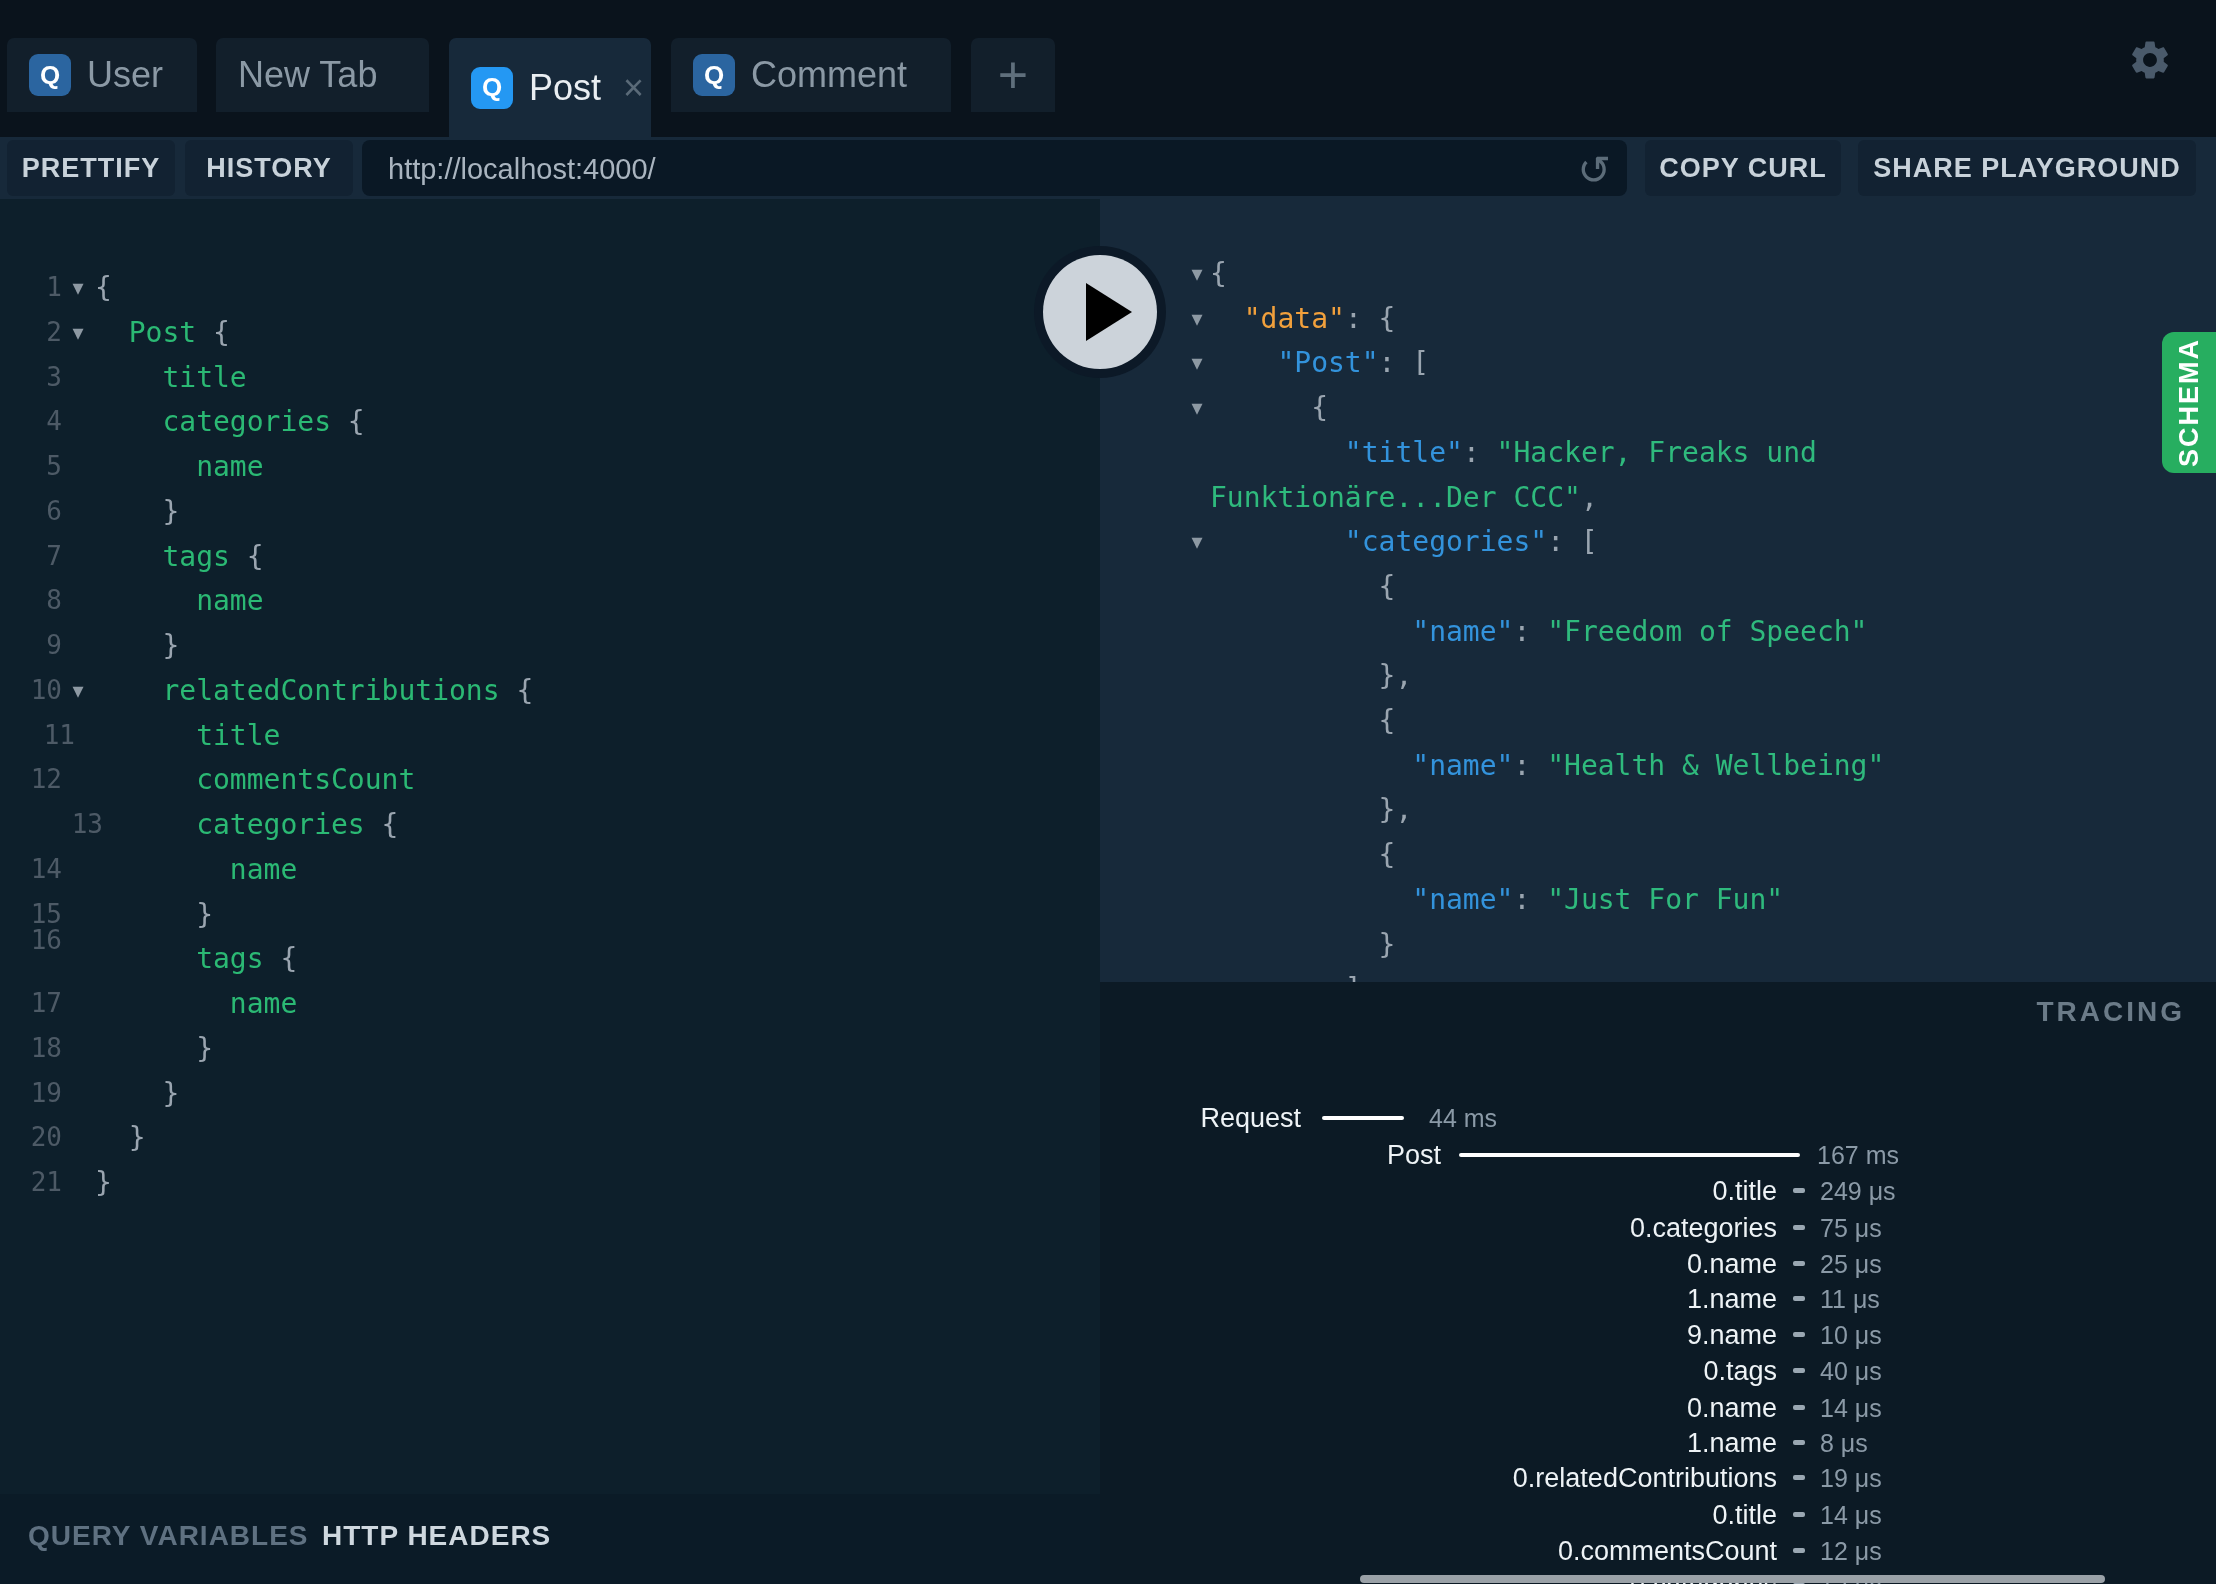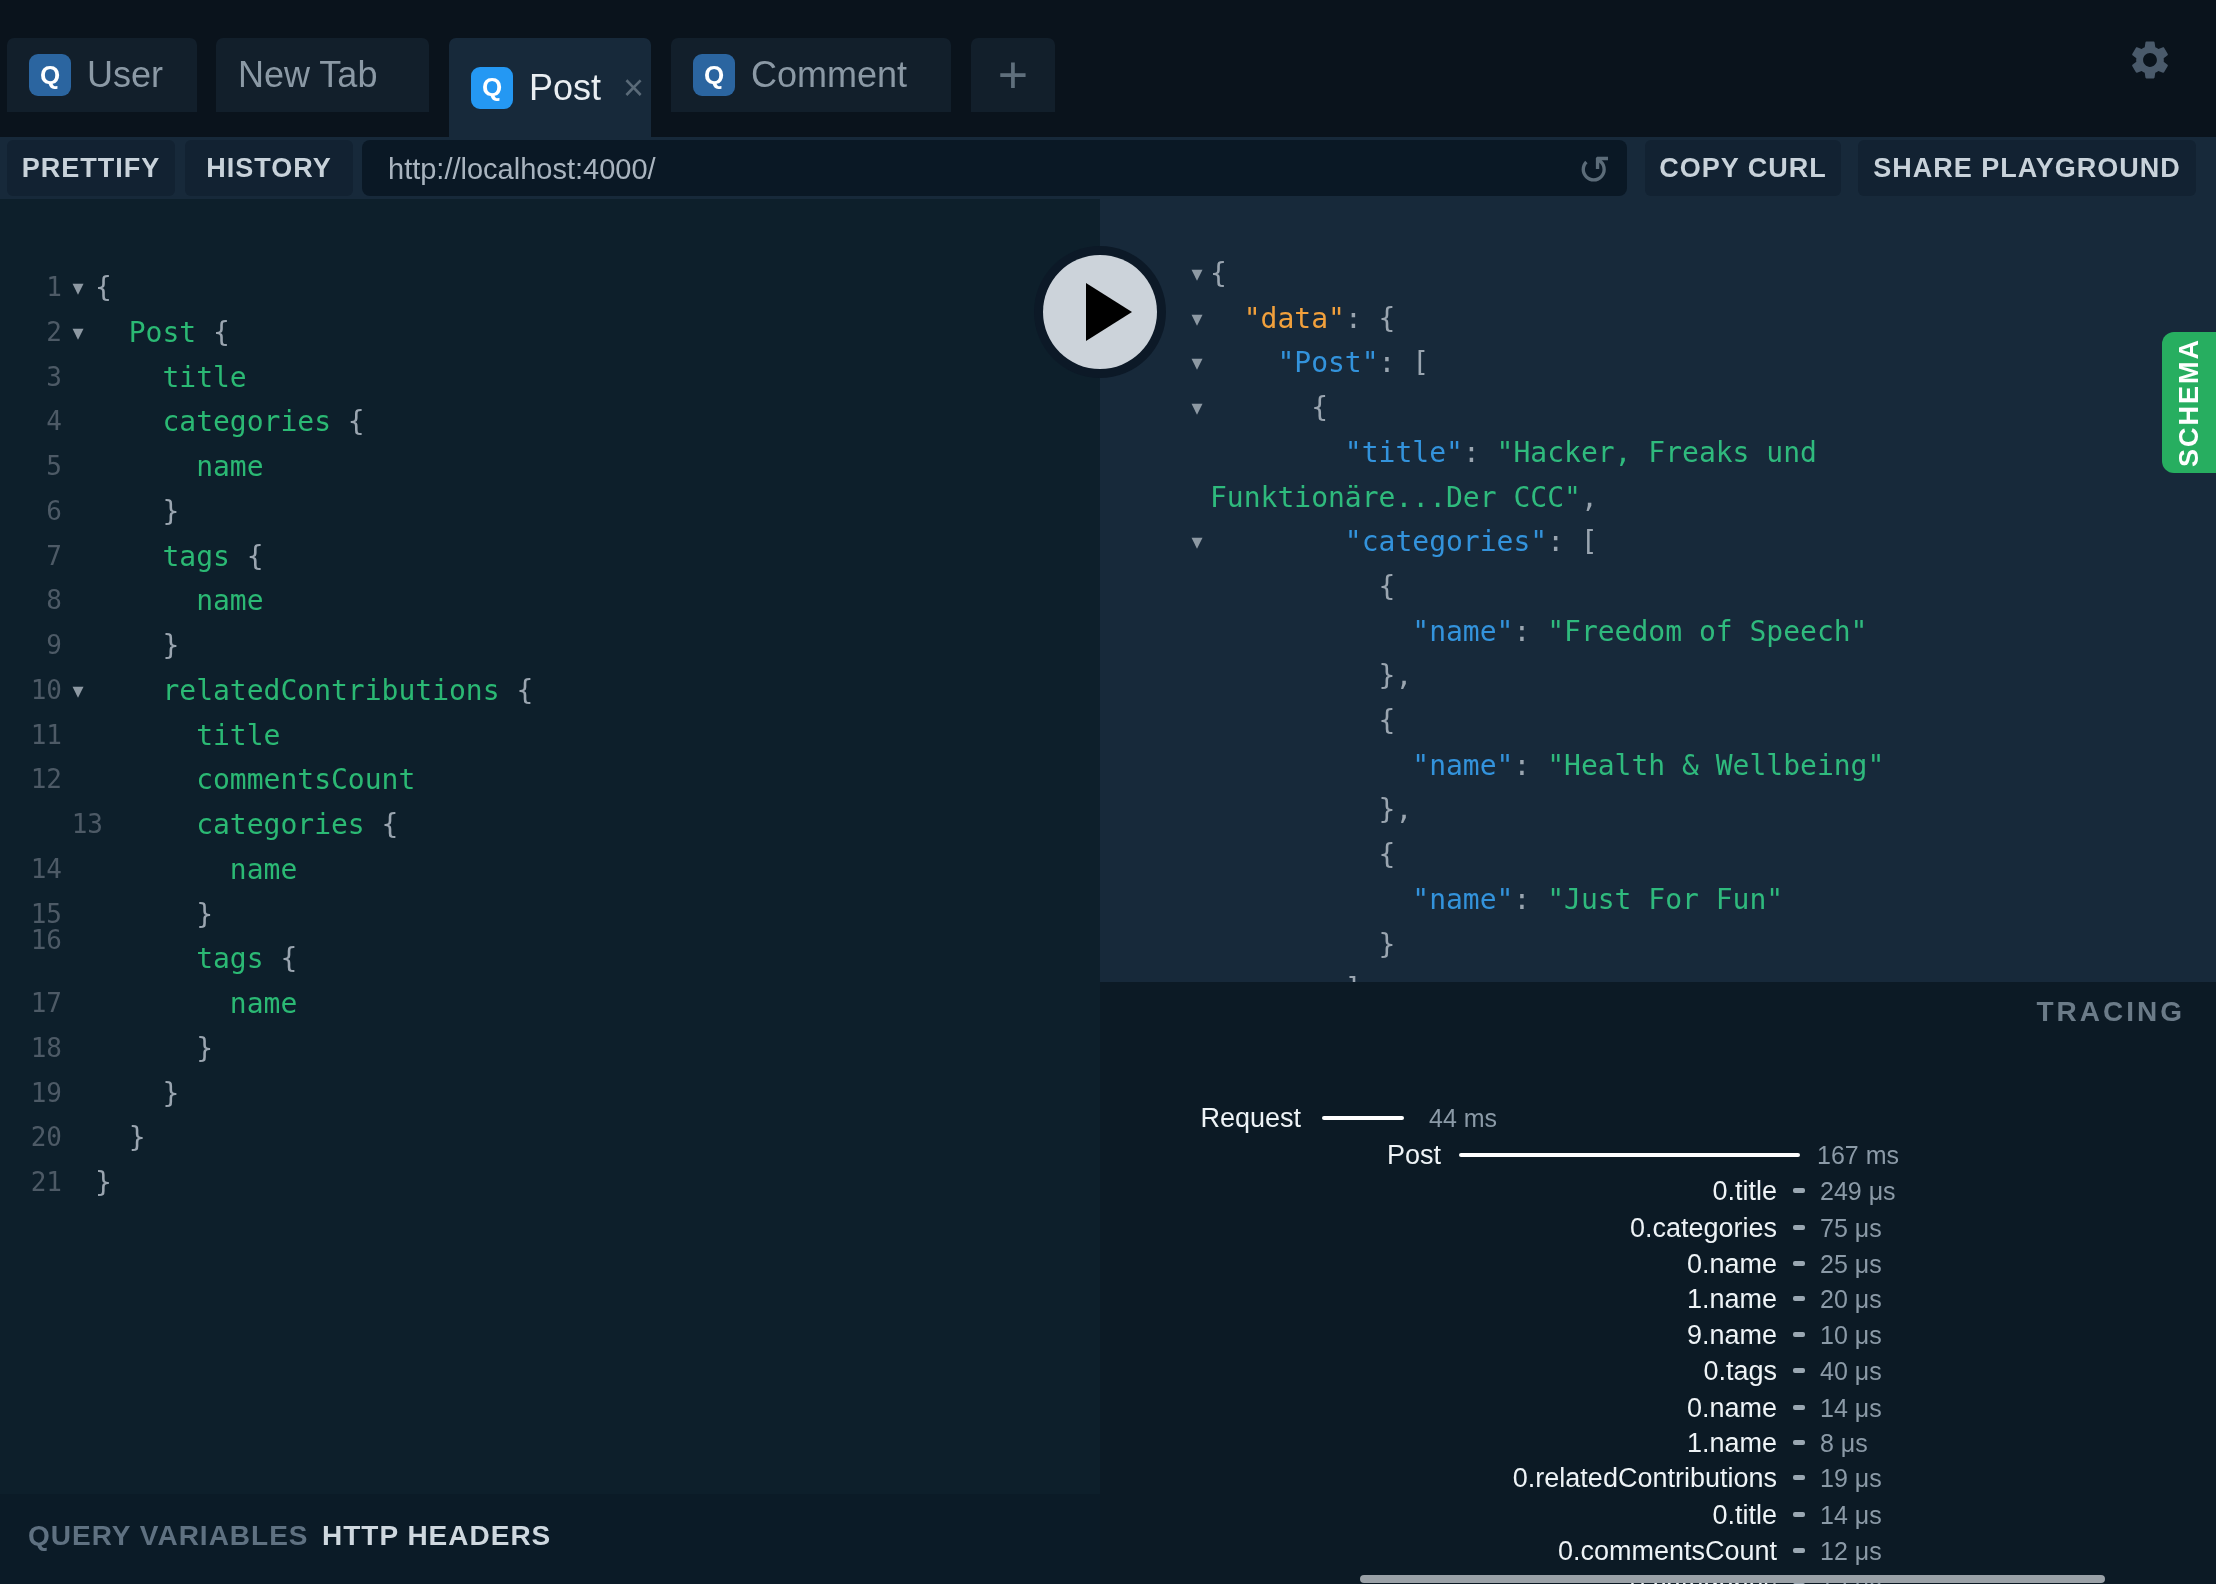--- a/index.html
+++ b/index.html
@@ -139,21 +139,21 @@
         <div class="code-line" style="top: 289.75px; left: 95px;"><span>    </span><span class="tok-p">}</span></div>
         <div class="gut-num" style="top: 334.5px;">7</div>
         <div class="code-line" style="top: 334.5px; left: 95px;"><span>    </span><span class="tok-f">tags</span><span class="tok-p"> {</span></div>
         <div class="gut-num" style="top: 379.25px;">8</div>
         <div class="code-line" style="top: 379.25px; left: 95px;"><span>      </span><span class="tok-f">name</span></div>
         <div class="gut-num" style="top: 424px;">9</div>
         <div class="code-line" style="top: 424px; left: 95px;"><span>    </span><span class="tok-p">}</span></div>
         <div class="gut-num" style="top: 468.75px;">10</div>
         <div class="fold" style="top: 468.75px; left: 64px;">▾</div>
         <div class="code-line" style="top: 468.75px; left: 95px;"><span>    </span><span class="tok-f">relatedContributions</span><span class="tok-p"> {</span></div>
-        <div class="gut-num" style="top: 513.5px;">11</div>
+        <div class="gut-num" style="top: 513.5px; margin-left: 13px;">11</div>
         <div class="code-line" style="top: 513.5px; left: 95px;"><span>      </span><span class="tok-f">title</span></div>
         <div class="gut-num" style="top: 558.25px;">12</div>
         <div class="code-line" style="top: 558.25px; left: 95px;"><span>      </span><span class="tok-f">commentsCount</span></div>
         <div class="gut-num" style="top: 603px; padding-left: 41px;">13</div>
         <div class="code-line" style="top: 603px; left: 95px;"><span>      </span><span class="tok-f">categories</span><span class="tok-p"> {</span></div>
         <div class="gut-num" style="top: 647.75px;">14</div>
         <div class="code-line" style="top: 647.75px; left: 95px;"><span>        </span><span class="tok-f">name</span></div>
         <div class="gut-num" style="top: 692.5px;">15</div>
         <div class="code-line" style="top: 692.5px; left: 95px;"><span>      </span><span class="tok-p">}</span></div>
         <div class="gut-num" style="top: 719px;">16</div>
@@ -231,21 +231,21 @@
           <span class="tr-time" style="left: 720px;">75 μs</span>
         </div>
         <div class="tr-row" style="top: 264px;">
           <span class="tr-dash" style="left: 693px;"></span>
           <span class="tr-label" style="right: 439px;">0.name</span>
           <span class="tr-time" style="left: 720px;">25 μs</span>
         </div>
         <div class="tr-row" style="top: 299px;">
           <span class="tr-dash" style="left: 693px;"></span>
           <span class="tr-label" style="right: 439px;">1.name</span>
-          <span class="tr-time" style="left: 720px;">20 μs</span>
+          <span class="tr-time" style="left: 720px;">11 μs</span>
         </div>
         <div class="tr-row" style="top: 335px;">
           <span class="tr-dash" style="left: 693px;"></span>
           <span class="tr-label" style="right: 439px;">9.name</span>
           <span class="tr-time" style="left: 720px;">10 μs</span>
         </div>
         <div class="tr-row" style="top: 371px;">
           <span class="tr-dash" style="left: 693px;"></span>
           <span class="tr-label" style="right: 439px;">0.tags</span>
           <span class="tr-time" style="left: 720px;">40 μs</span>

